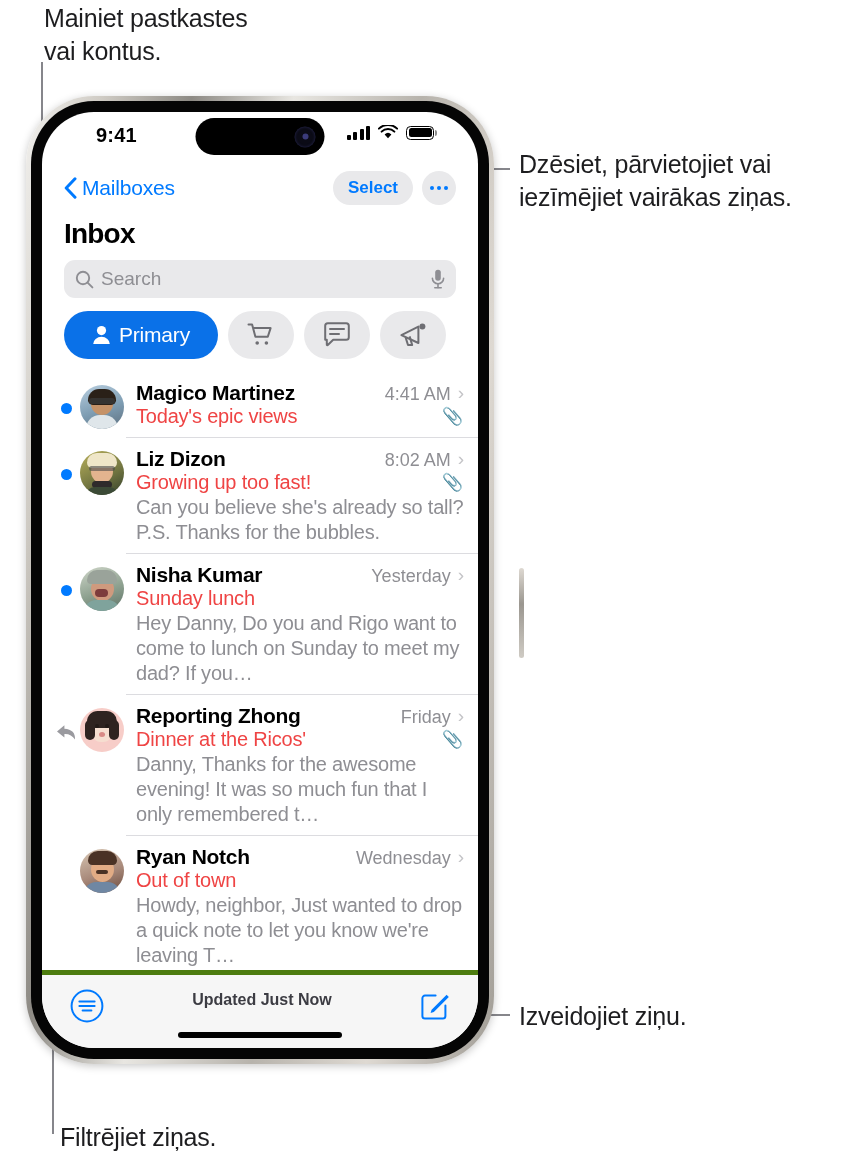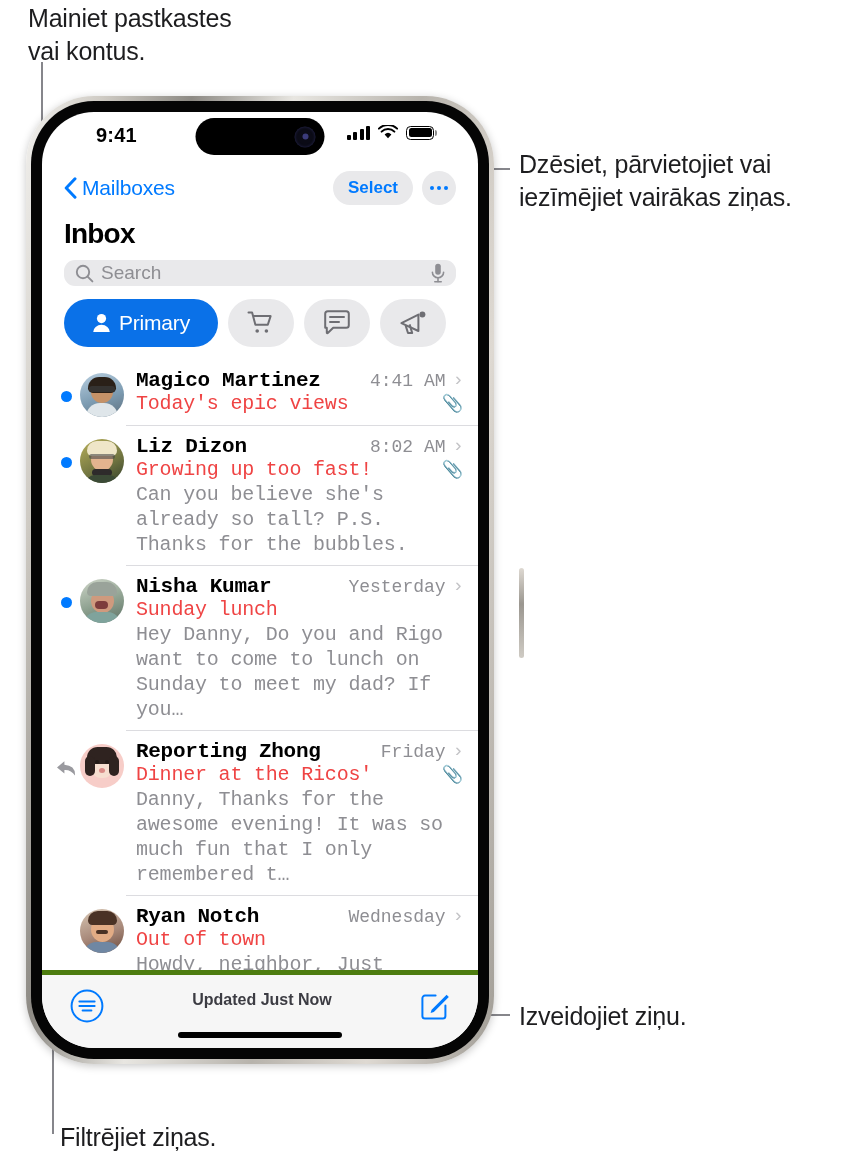--- a/index.html
+++ b/index.html
@@ -138,21 +138,21 @@
 
   
   #page-title {
     font-size: 28px; font-weight: bold; color: #000;
     padding: 4px 35px 10px 22px; letter-spacing: -0.8px;
   }
 
   
   #searchbar {
     margin: 0 22px 13px 22px;
-    height: 26px; background: #e9e9eb; border-radius: 11px;
+    height: 38px; background: #e9e9eb; border-radius: 11px;
     display: flex; align-items: center; padding: 0 11px; gap: 7px;
   }
   #search-input {
     flex: 1; border: none; background: transparent; outline: none;
     font-size: 19px; color: #000;
     font-family: "Liberation Sans", sans-serif;
   }
   #search-input::placeholder { color: #8e8e93; }
 
   
@@ -183,21 +183,21 @@
     width: 28px; flex: 0 0 28px;
     display: flex; align-items: flex-start; justify-content: center;
     padding-top: 22px;
   }
   .dot { width: 11px; height: 11px; border-radius: 50%; background: #007aff; display: block; }
   .avatar {
     width: 44px; height: 44px; border-radius: 50%;
     flex: 0 0 44px; margin-top: 4px; margin-right: 12px;
     overflow: hidden; position: relative;
   }
-  .body { flex: 1; min-width: 0; font-family: Liberation Mono, monospace; }
+  .body { flex: 1; min-width: 0; }
   .line1 { display: flex; align-items: baseline; }
   .sender { font-size: 21px; font-weight: bold; color: #000; letter-spacing: -0.3px; }
   .time { margin-left: auto; font-size: 18px; color: #8e8e93; white-space: nowrap; }
   .chev {
     margin-left: 7px; color: #c4c4c7; font-size: 19px; line-height: 1;
     position: relative; top: -1px;
   }
   .line2 { display: flex; align-items: center; }
   .subject { font-size: 20px; color: #ef4444; letter-spacing: -0.2px; }
   .clip { margin-left: auto; color: #b0b0b5; font-size: 17px; }
@@ -225,21 +225,21 @@
   #home-indicator {
     position: absolute; left: 50%; transform: translateX(-50%);
     bottom: 10px; width: 164px; height: 6px; border-radius: 3px; background: #000;
   }
 </style>
 </head>
 <body>
 
 <div id="root">
 
-  <div class="callout" style="left:28px; top:2px; width:320px; white-space:pre-line;">Mainiet pastkastes
+  <div class="callout" style="left:44px; top:2px; width:320px; white-space:pre-line;">Mainiet pastkastes
 vai kontus.</div>
   <div class="leader v" style="left:41px; top:62px; height:204px;"></div>
 
   <div class="callout" style="left:519px; top:148px; width:330px; white-space:pre-line;">Dzēsiet, pārvietojiet vai
 iezīmējiet vairākas ziņas.</div>
   <div class="leader h" style="left:358px; top:168px; width:152px;"></div>
   <div class="leader v" style="left:358px; top:168px; height:32px;"></div>
 
   <div class="callout" style="left:519px; top:1000px; width:330px;">Izveidojiet ziņu.</div>
   <div class="leader h" style="left:442px; top:1014px; width:68px;"></div>

